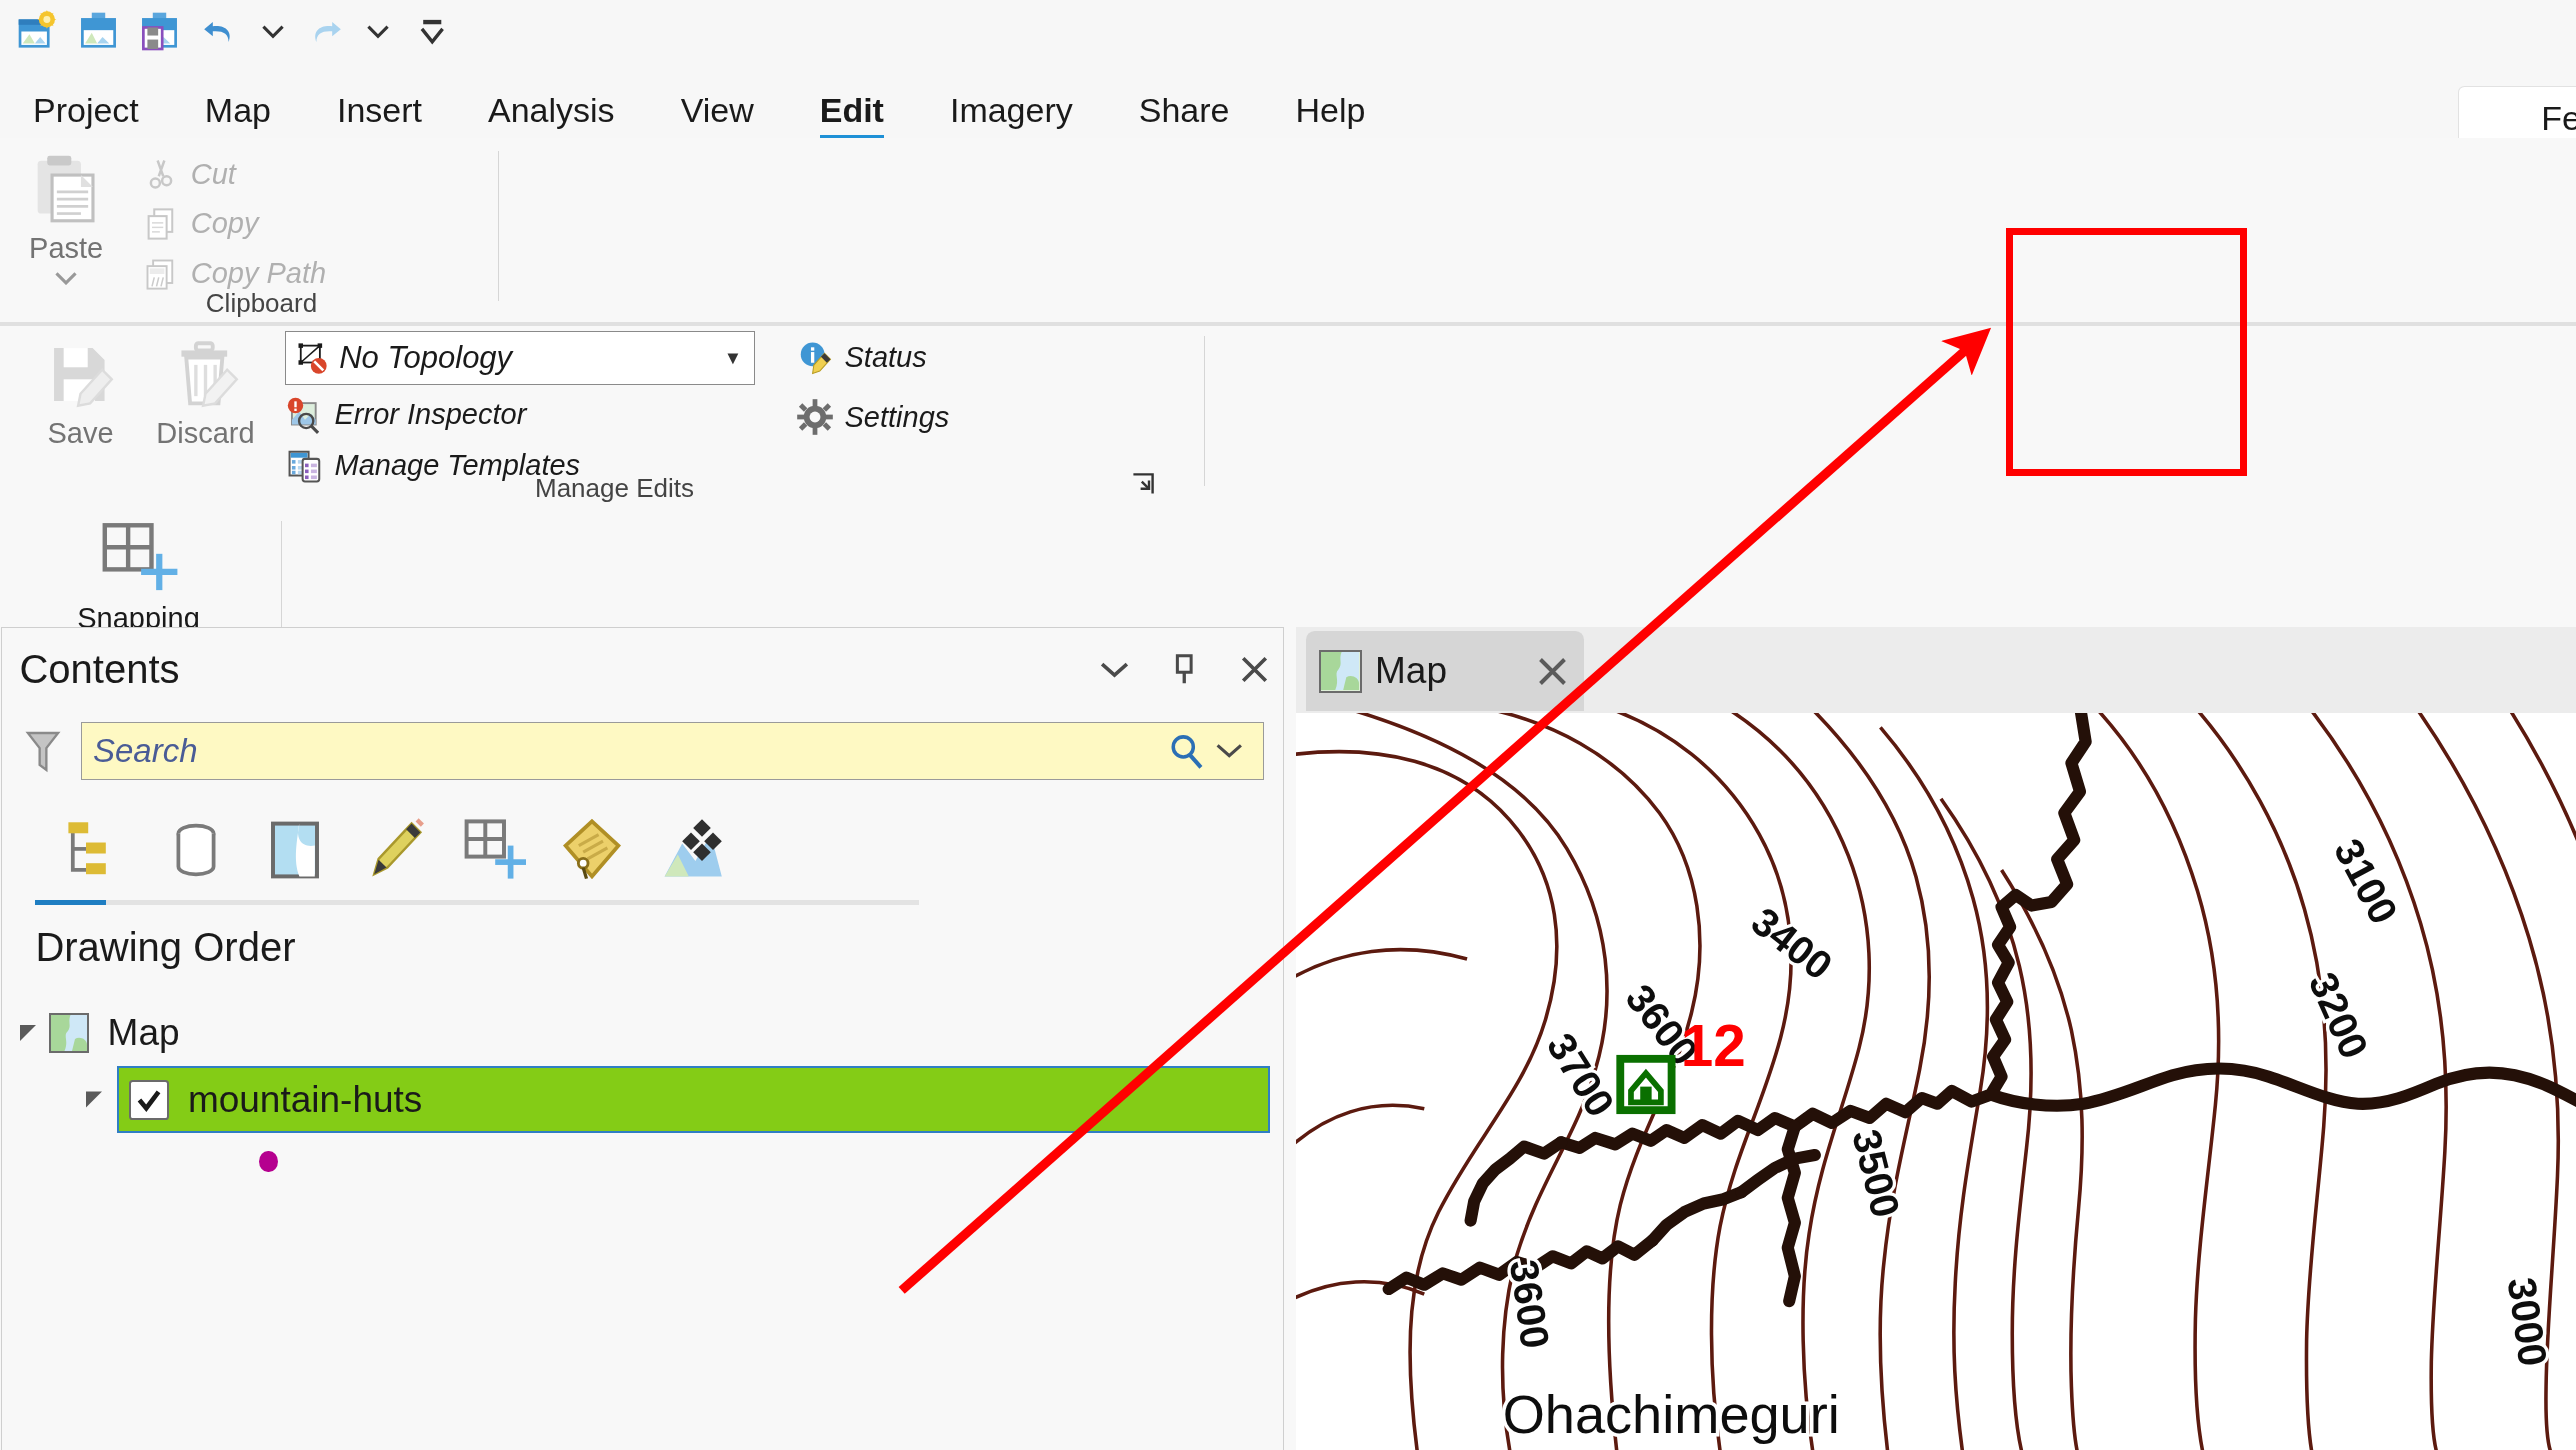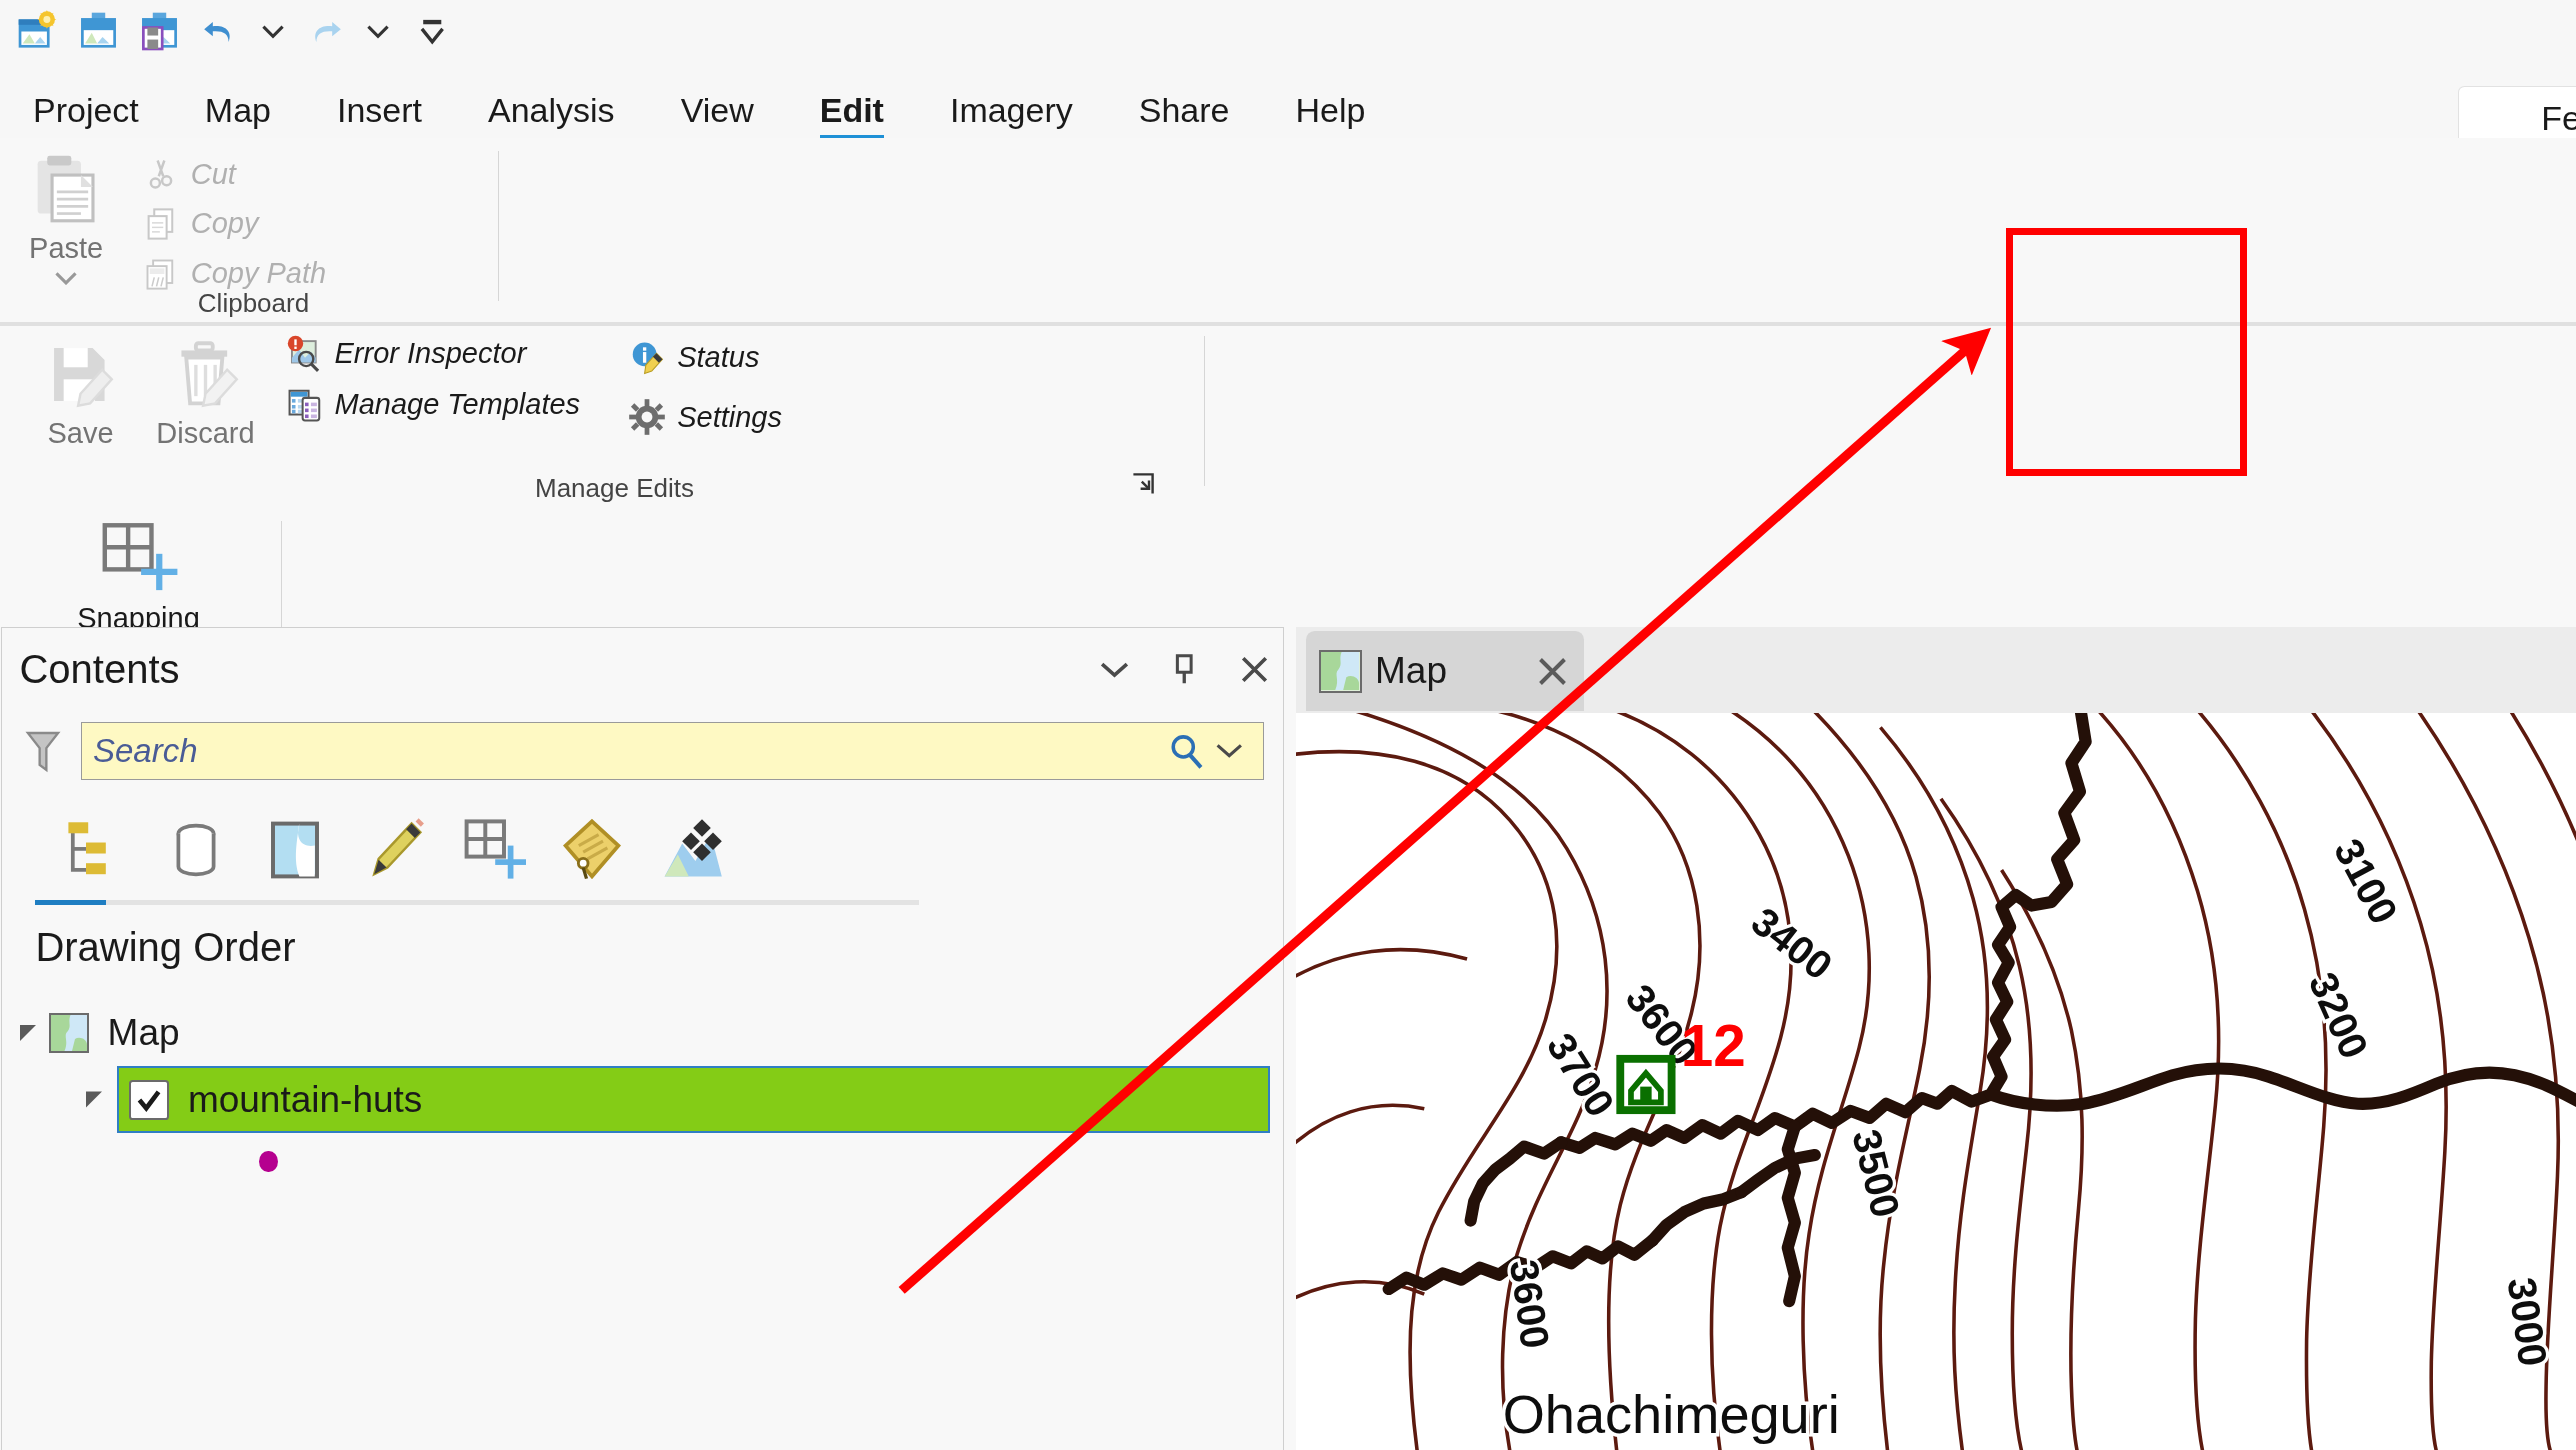--- a/index.html
+++ b/index.html
@@ -241,21 +241,21 @@
               <g stroke="#cccccc" stroke-width="1.4">
                   <line x1="8" y1="27" x2="10" y2="19"></line>
                   <line x1="12" y1="27" x2="14" y2="19"></line>
                   <line x1="16" y1="27" x2="18" y2="19"></line>
                 </g>
             </svg>
           </div>
           <div class="lb">Copy Path</div>
         </div>
       </div>
-      <div class="grouplabel" style="left:4px; width:499px;">Clipboard</div>
+      <div class="grouplabel" style="left:12px; width:499px;">Clipboard</div>
       <div class="vsep" style="right:0;"></div>
     </div>
 
     <div class="rgroup" style="width:1205px;">
       <div class="bigbtn disabled" style="margin-left:30px;">
         <div class="ic">
           <svg width="77" height="77" viewBox="0 0 32 32">
             <path d="M5 5 h16 l5 5 v17 H5 Z" fill="#d8d8d8"></path>
             <rect x="9" y="5" width="10" height="8" fill="#ffffff"></rect>
             <rect x="9" y="18" width="13" height="9" fill="#ffffff"></rect>
@@ -275,20 +275,38 @@
                 <line x1="16" y1="12" x2="16" y2="25"></line>
                 <line x1="20" y1="12" x2="20" y2="25"></line>
               </g>
             <path d="M16 24 L25 14 L29 18 L20 28 L15 29 Z" fill="#f2f2f2" stroke="#dcdcdc" stroke-width="1"></path>
           </svg>
         </div>
         <div class="lb">Discard</div>
       </div>
 
       <div class="smallcol" style="margin-left:28.5px; padding-top:1.4px; gap:7.1px;">
+        <div class="combo">
+          <span style="width:38px;height:38px;display:flex;align-items:center;justify-content:center;">
+            <svg width="36" height="36" viewBox="0 0 32 32">
+              <rect x="6" y="5" width="17" height="15" fill="none" stroke="#1a1a1a" stroke-width="1.6"></rect>
+              <path d="M6 20 L23 5" stroke="#1a1a1a" stroke-width="1.4"></path>
+              <g fill="#1a1a1a">
+                  <rect x="4" y="3" width="4" height="4"></rect>
+                  <rect x="21" y="3" width="4" height="4"></rect>
+                  <rect x="4" y="18" width="4" height="4"></rect>
+                  <rect x="21" y="18" width="4" height="4"></rect>
+                </g>
+              <circle cx="22" cy="23" r="7" fill="#d9462b"></circle>
+              <path d="M18 19 L26 27" stroke="#ffffff" stroke-width="2.4"></path>
+            </svg>
+          </span>
+          <span class="cv">No Topology</span>
+          <span class="carr">▼</span>
+        </div>
         <div class="smallbtn">
           <div class="ic">
             <svg width="38" height="38" viewBox="0 0 32 32">
               <rect x="5" y="6" width="20" height="18" fill="#ddeedd" stroke="#8a8a8a" stroke-width="1.6"></rect>
               <path d="M5 20 L11 13 L16 20 L21 15 L25 20 L25 24 L5 24 Z" fill="#9ec7e8"></path>
               <circle cx="8" cy="8" r="6.5" fill="#d9462b"></circle>
               <rect x="7" y="4.5" width="2" height="5" fill="#ffffff"></rect>
                 <rect x="7" y="10.6" width="2" height="2" fill="#ffffff"></rect>
               <circle cx="17" cy="21" r="6" fill="none" stroke="#4a4a4a" stroke-width="2"></circle>
               <line x1="21" y1="25" x2="27" y2="31" stroke="#4a4a4a" stroke-width="2.6"></line>

